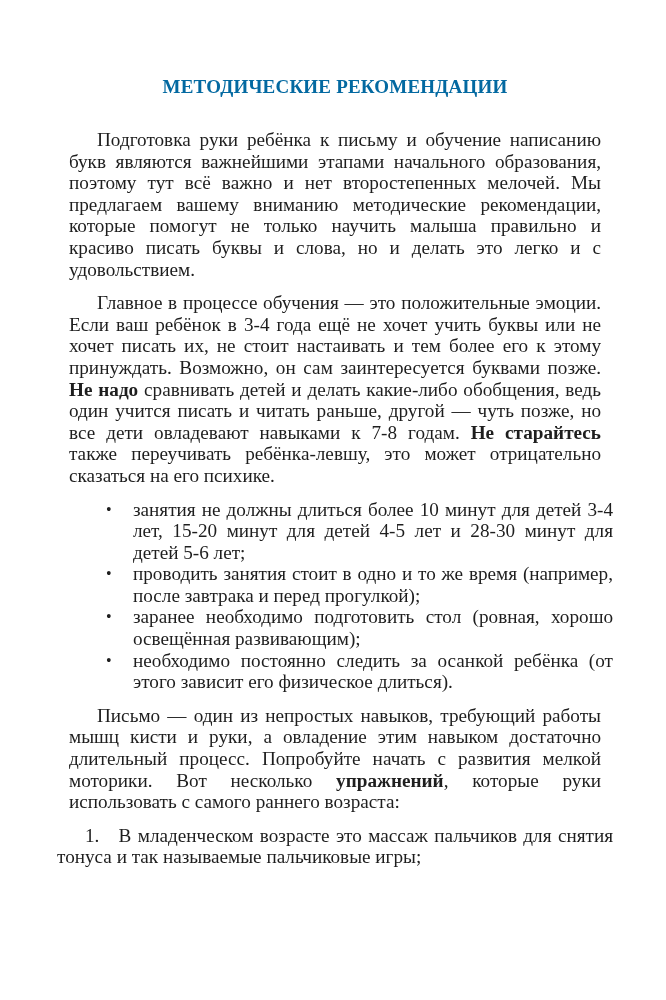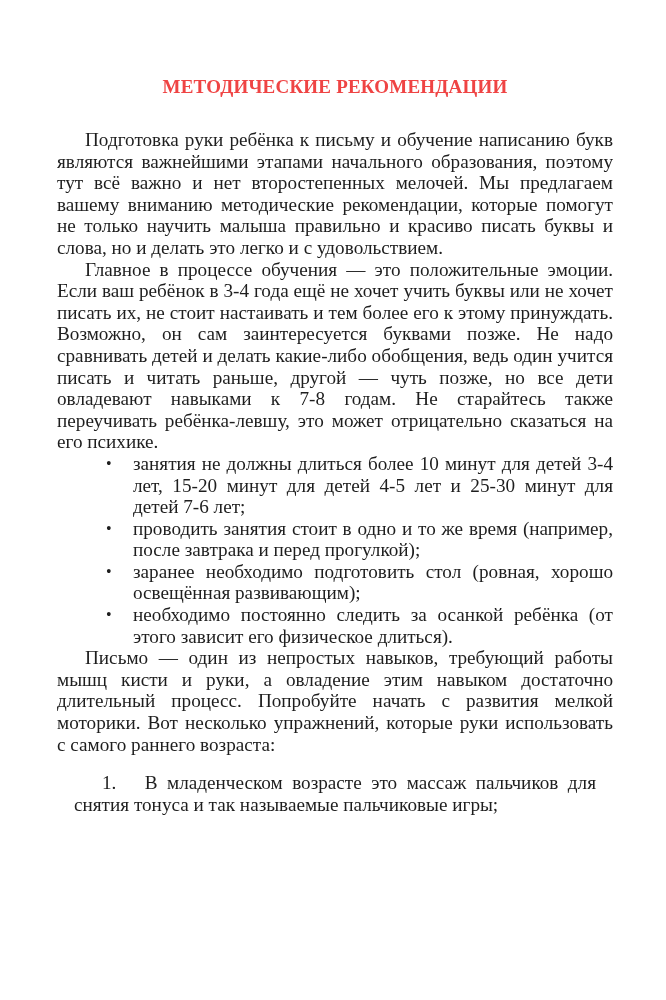--- a/index.html
+++ b/index.html
@@ -3,43 +3,43 @@
 <meta charset="utf-8">
 <style>
   html, body { margin: 0; padding: 0; background: #ffffff; }
   body { width: 666px; height: 1000px; overflow: hidden; position: relative; }
   .page {
     position: absolute; left: 57px; top: 72px; width: 556px;
     font-family: "Liberation Serif", "DejaVu Serif", serif;
     font-size: 19.2px; line-height: 21.6px; color: #1e1e1e;
   }
   .title {
-    text-align: center; color: #ef4444; font-weight: bold;
+    text-align: center; color: #0369a1; font-weight: bold;
     font-size: 19px; letter-spacing: 0.2px; margin: 0 0 27px 0; line-height: 30px;
   }
-  p { margin: 0; text-align: justify; text-indent: 28px; }
+  p { margin: 12px; text-align: justify; text-indent: 28px; }
   ul.rules { list-style: none; margin: 0; padding: 0 0 0 76px; }
   ul.rules li { position: relative; text-align: justify; }
   ul.rules li .bullet { position: absolute; left: -27px; top: 0; font-size: 16px; }
-  .num { margin: 17px; text-align: justify; text-indent: 28px; }
-  b { font-weight: normal; }
+  .num { margin: 0; text-align: justify; text-indent: 28px; }
+  b { font-weight: bold; }
 </style>
 </head>
 <body>
 
 <div class="page">
   <div class="title">МЕТОДИЧЕСКИЕ РЕКОМЕНДАЦИИ</div>
 
   <p>Подготовка руки ребёнка к письму и обучение написанию букв являются важнейшими этапами начального образования, поэтому тут всё важно и нет второстепенных мелочей. Мы предлагаем вашему вниманию методические рекомендации, которые помогут не только научить малыша правильно и красиво писать буквы и слова, но и делать это легко и с удовольствием.</p>
 
   <p><span>Главное в процессе обучения — это положительные эмоции. Если ваш ребёнок в 3-4 года ещё не хочет учить буквы или не хочет писать их, не стоит настаивать и тем более его к этому принуждать. Возможно, он сам заинтересуется буквами позже. </span><b>Не надо</b><span> сравнивать детей и делать какие-либо обобщения, ведь один учится писать и читать раньше, другой — чуть позже, но все дети овладевают навыками к 7-8 годам. </span><b>Не старайтесь</b><span> также переучивать ребёнка-левшу, это может отрицательно сказаться на его психике.</span></p>
 
 
   <ul class="rules">
-    <li><span class="bullet">•</span><span>занятия не должны длиться более 10 минут для детей 3-4 лет, 15-20 минут для детей 4-5 лет и 25-30 минут для детей 7-6 лет;</span></li>
+    <li><span class="bullet">•</span><span>занятия не должны длиться более 10 минут для детей 3-4 лет, 15-20 минут для детей 4-5 лет и 28-30 минут для детей 5-6 лет;</span></li>
     <li><span class="bullet">•</span><span>проводить занятия стоит в одно и то же время (например, после завтрака и перед прогулкой);</span></li>
     <li><span class="bullet">•</span><span>заранее необходимо подготовить стол (ровная, хорошо освещённая развивающим);</span></li>
     <li><span class="bullet">•</span><span>необходимо постоянно следить за осанкой ребёнка (от этого зависит его физическое длиться).</span></li>
   </ul>
 
   <p><span>Письмо — один из непростых навыков, требующий работы мышц кисти и руки, а овладение этим навыком достаточно длительный процесс. Попробуйте начать с развития мелкой моторики. Вот несколько </span><b>упражнений</b><span>, которые руки использовать с самого раннего возраста:</span></p>
 
   <p class="num"><span>1.</span>&nbsp;&nbsp; <span>В младенческом возрасте это массаж пальчиков для снятия тонуса и так называемые пальчиковые игры;</span></p>
 </div>
 

